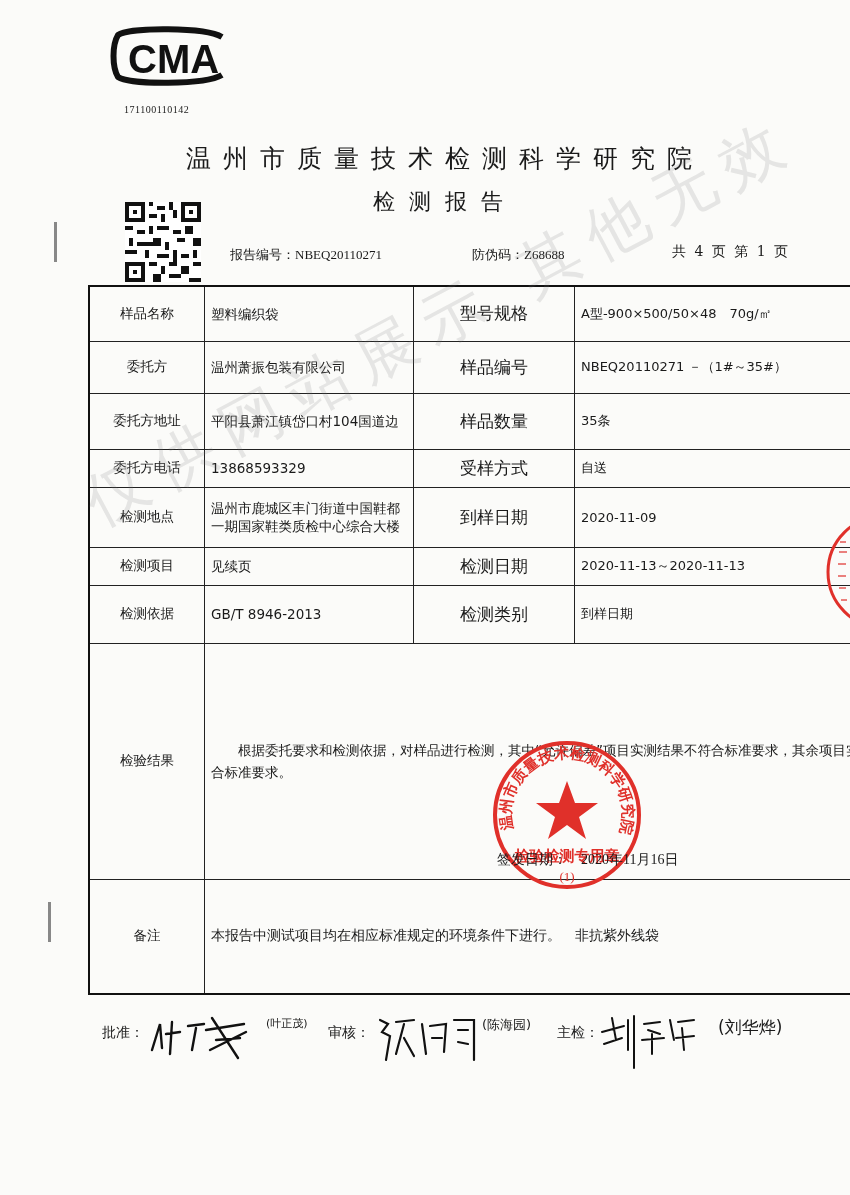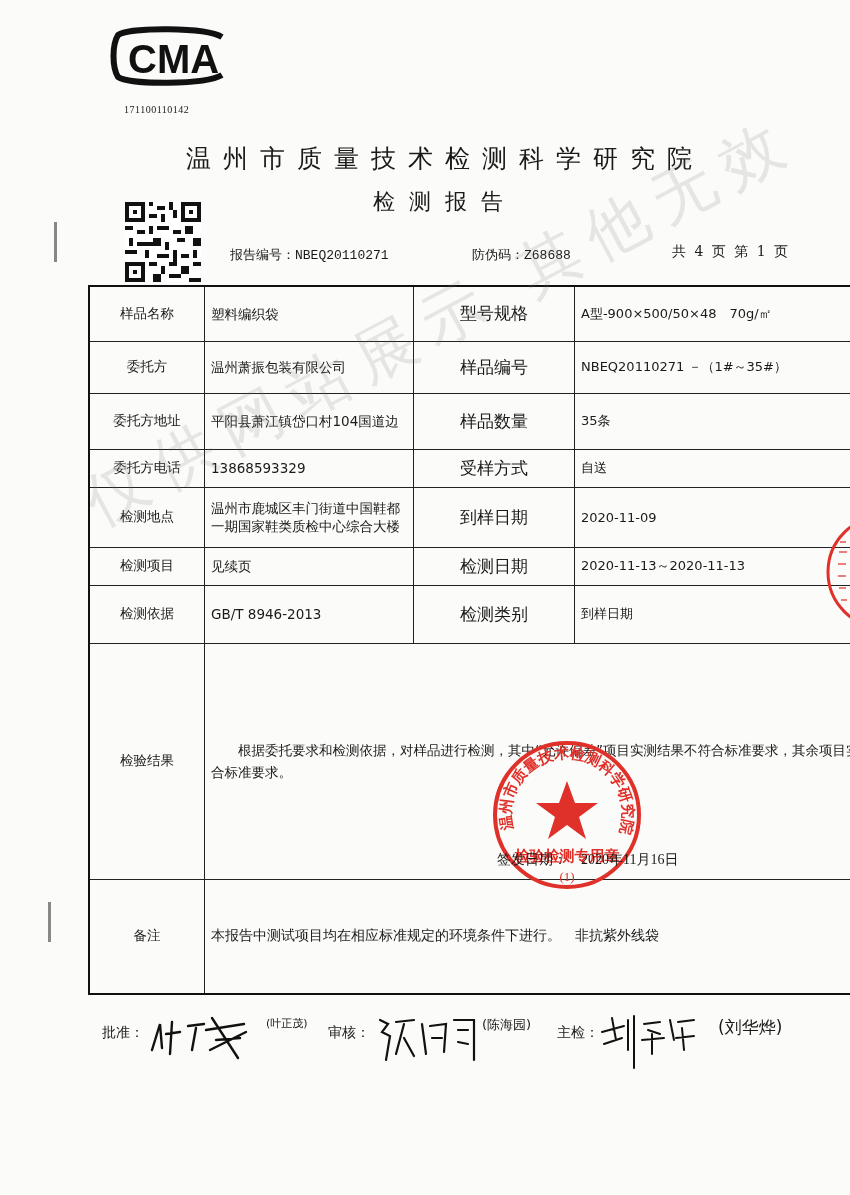--- a/index.html
+++ b/index.html
@@ -12,21 +12,21 @@
   .abs { position:absolute; }
   
   .cma {
     left:110px; top:25px; width:115px; height:62px;
   }
   .cma-num { left:124px; top:104px; font-size:10px; font-family:"Liberation Serif", serif; letter-spacing:0.5px; }
   .title1 { left:0; width:850px; top:142px; text-align:center; font-size:25px; letter-spacing:12px; padding-left:40px; box-sizing:border-box; }
   .title2 { left:0; width:850px; top:187px; text-align:center; font-size:22px; letter-spacing:14px; padding-left:40px; box-sizing:border-box; }
   .qr { left:125px; top:202px; width:76px; height:80px; }
   .meta { top:246px; font-size:13px; font-family:"DejaVu Serif", serif; }
-  .meta .v { font-family:Liberation Mono, monospace; font-size:13px; }
+  .meta .v { font-family:Liberation Serif, serif; font-size:13px; }
   .pages { left:672px; top:243px; font-size:14px; letter-spacing:2px; }
 
   table.report {
     position:absolute; left:88px; top:285px; width:838px;
     border-collapse:collapse; font-size:14px;
     border:2.5px solid #111;
   }
   table.report td {
     border:1.5px solid #222; padding:2px 6px; vertical-align:middle;
   }

